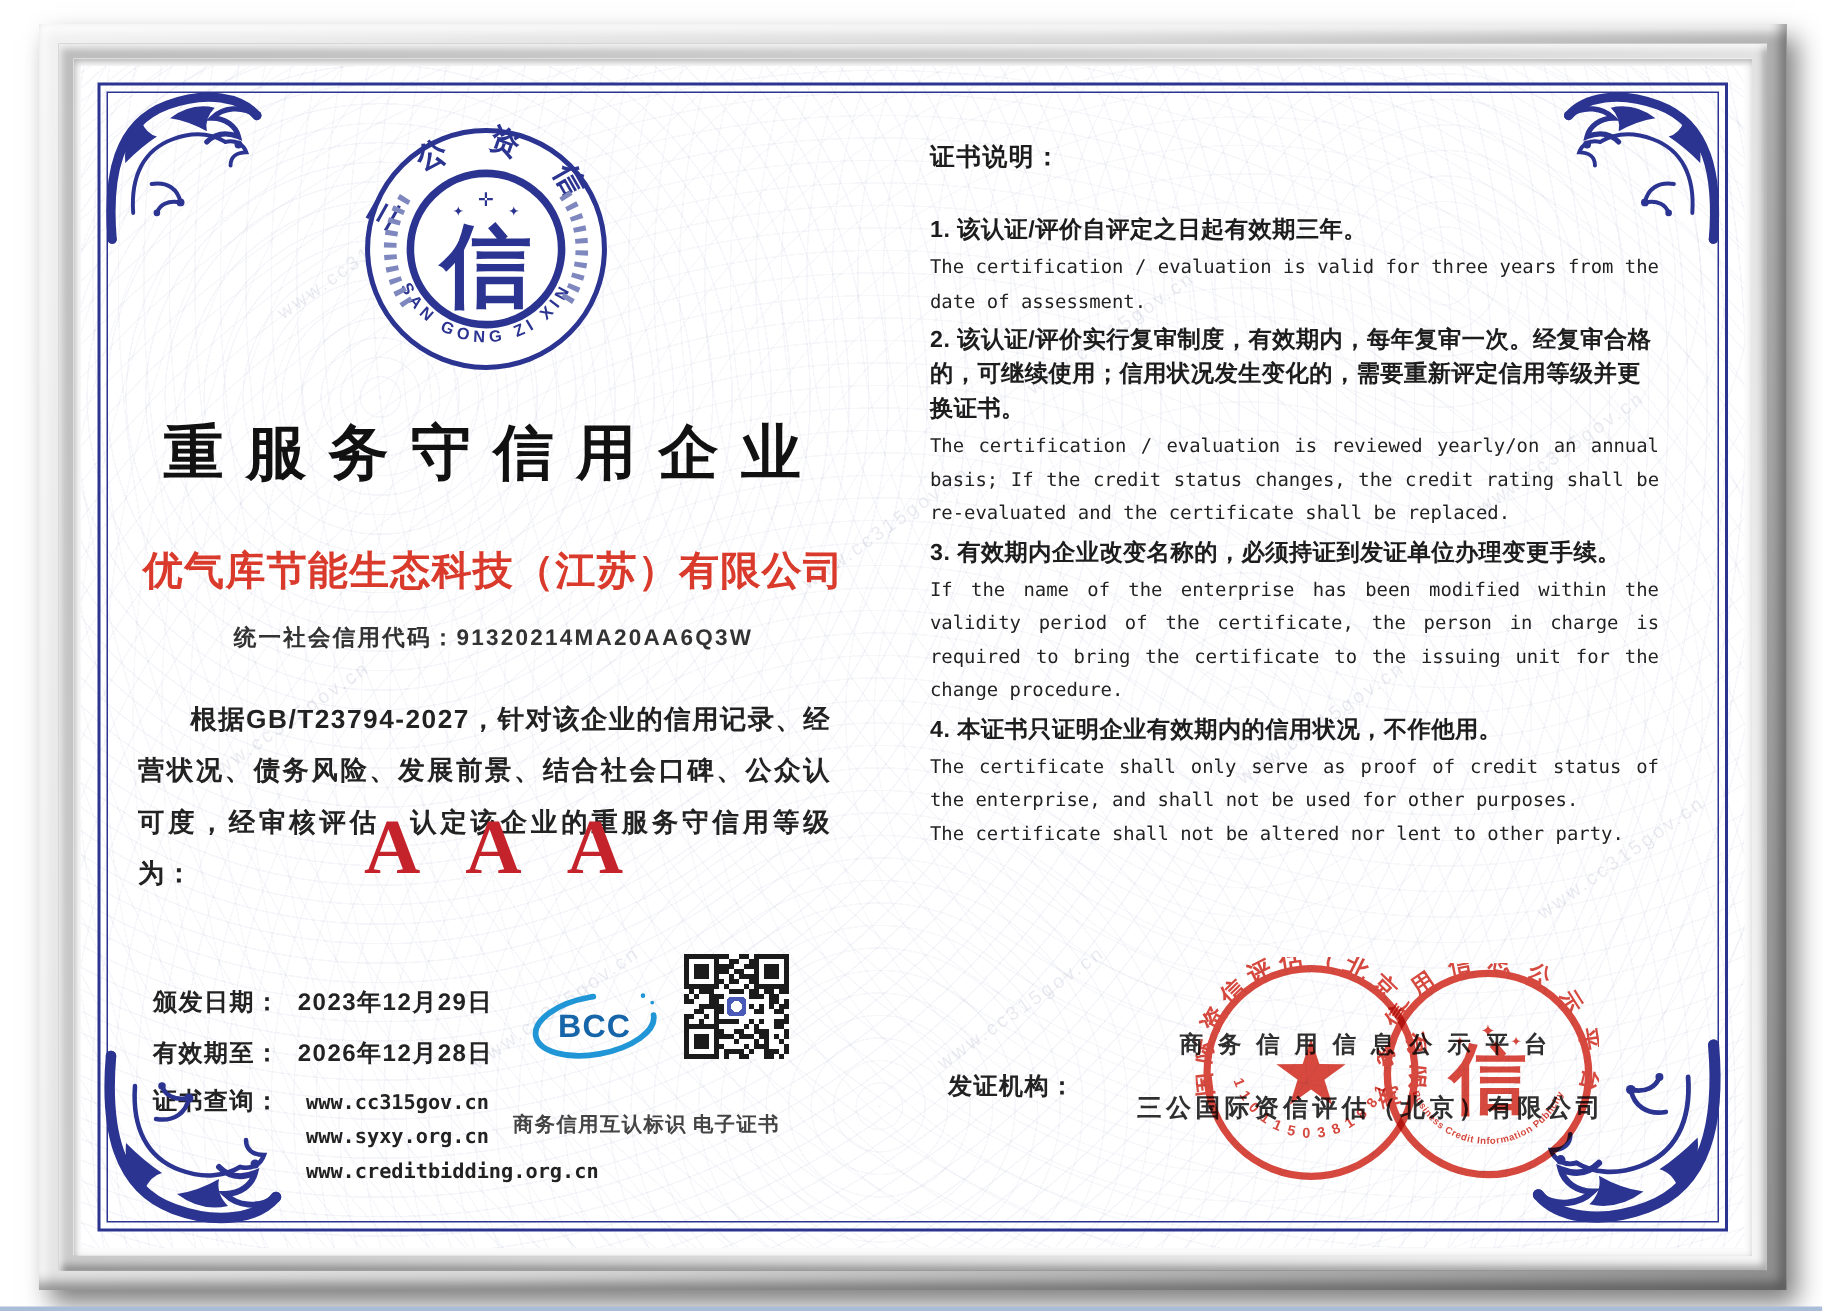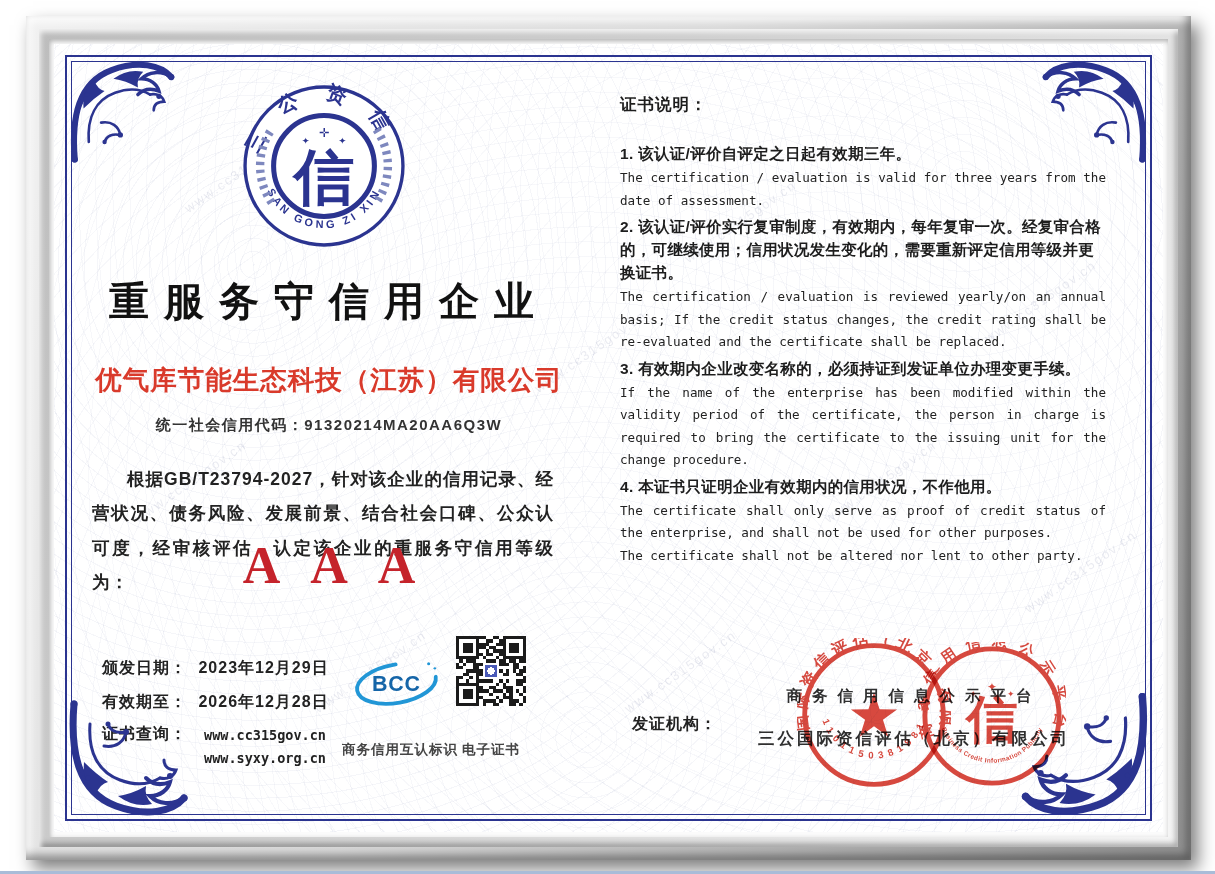--- a/index.html
+++ b/index.html
@@ -182,20 +182,21 @@
       <div class="fl-row" style="top:648px">
         <span class="fl-label">有效期至：</span>
         <span class="fl-val">2026年12月28日</span>
       </div>
       <div class="fl-row q-label">
         <span class="fl-label">证书查询：</span>
       </div>
       <div class="urls">
         <div>www.cc315gov.cn</div>
         <div>www.syxy.org.cn</div>
+        <div>www.creditbidding.org.cn</div>
       </div>
 
       <svg class="bcc" viewBox="0 0 120 82">
         <ellipse cx="58" cy="38" rx="52" ry="25" fill="none" stroke="#2196d6" stroke-width="5" transform="rotate(-10 58 38)" stroke-dasharray="190 60" stroke-linecap="round"></ellipse>
         <circle cx="100" cy="12" r="2" fill="#2196d6"></circle>
         <circle cx="108" cy="18" r="1.6" fill="#2196d6"></circle>
         <text x="58" y="48" text-anchor="middle" font-size="28" font-weight="bold" fill="#1565a8" letter-spacing="1">BCC</text>
       </svg>
       <div class="bcc-label">商务信用互认标识</div>
 

